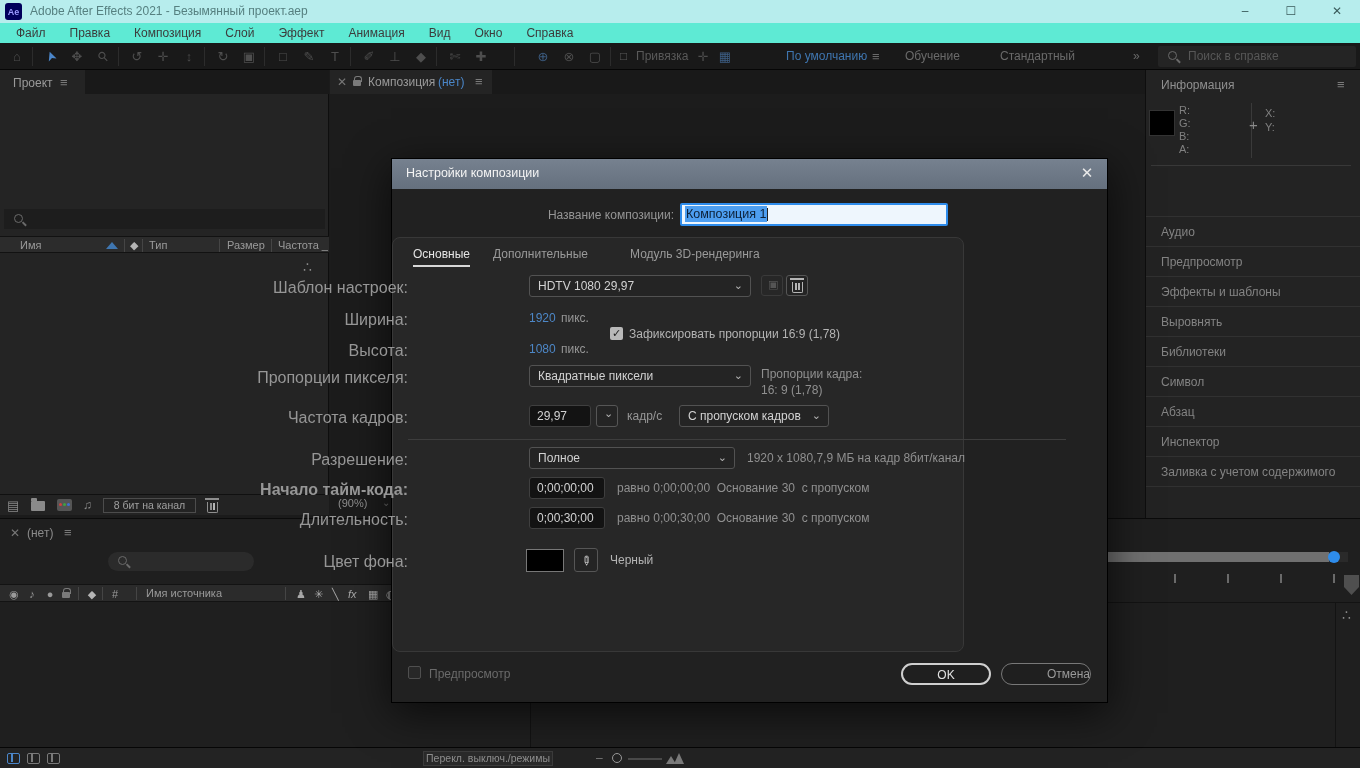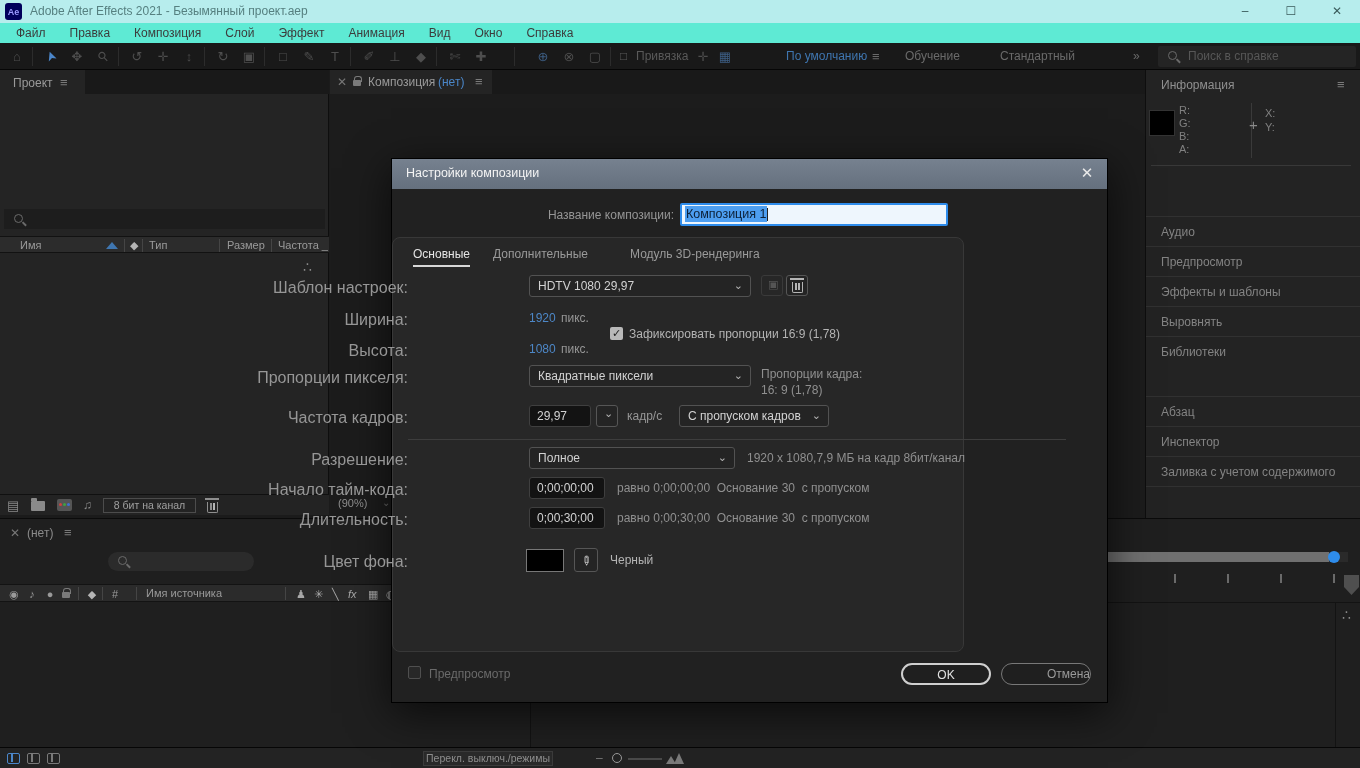--- a/index.html
+++ b/index.html
@@ -283,20 +283,23 @@
       </div>
     <div class="sb-row" style="top:206px;">
         <span>Эффекты и шаблоны</span>
       </div>
     <div class="sb-row" style="top:236px;">
         <span>Выровнять</span>
       </div>
     <div class="sb-row" style="top:266px;">
         <span>Библиотеки</span>
       </div>
+    <div class="sb-row" style="top:296px;">
+        <span>Символ</span>
+      </div>
     <div class="sb-row" style="top:326px;">
         <span>Абзац</span>
       </div>
     <div class="sb-row" style="top:356px;">
         <span>Инспектор</span>
       </div>
     <div class="sb-row" style="top:386px;">
         <span>Заливка с учетом содержимого</span>
       </div>
     <div class="sb-row" style="top:416px;"></div>
@@ -415,21 +418,21 @@
 
       <div class="abs" style="left:15px; top:201px; width:658px; height:1px; background:#3d3d3d;"></div>
 
       <span class="dlabel" style="top:213px;">Разрешение:</span>
       <div class="dd" style="left:136px; top:209px; width:206px;">
         <span>Полное</span>
         <span class="chev">⌄</span>
       </div>
       <span class="dinfo" style="left:354px; top:213px;">1920 x 1080,7,9 МБ на кадр 8бит/канал</span>
 
-      <span class="dlabel" style="top:243px;">Начало тайм-кода:</span>
+      <span class="dlabel" style="top:243px;font-weight:bold;">Начало тайм-кода:</span>
       <input class="dinput" style="left: 136px; top: 239px; width: 76px;" value="0;00;00;00">
       <span class="dinfo" style="left:224px; top:243px;">равно 0;00;00;00  Основание 30  с пропуском</span>
 
       <span class="dlabel" style="top:273px;">Длительность:</span>
       <input class="dinput" style="left: 136px; top: 269px; width: 76px;" value="0;00;30;00">
       <span class="dinfo" style="left:224px; top:273px;">равно 0;00;30;00  Основание 30  с пропуском</span>
 
       <span class="dlabel" style="top:315px;">Цвет фона:</span>
       <div class="swatch" style="left:133px; top:311px;"></div>
       <div class="icon-btn" style="left:181px; top:310px; width:24px; height:24px;">

